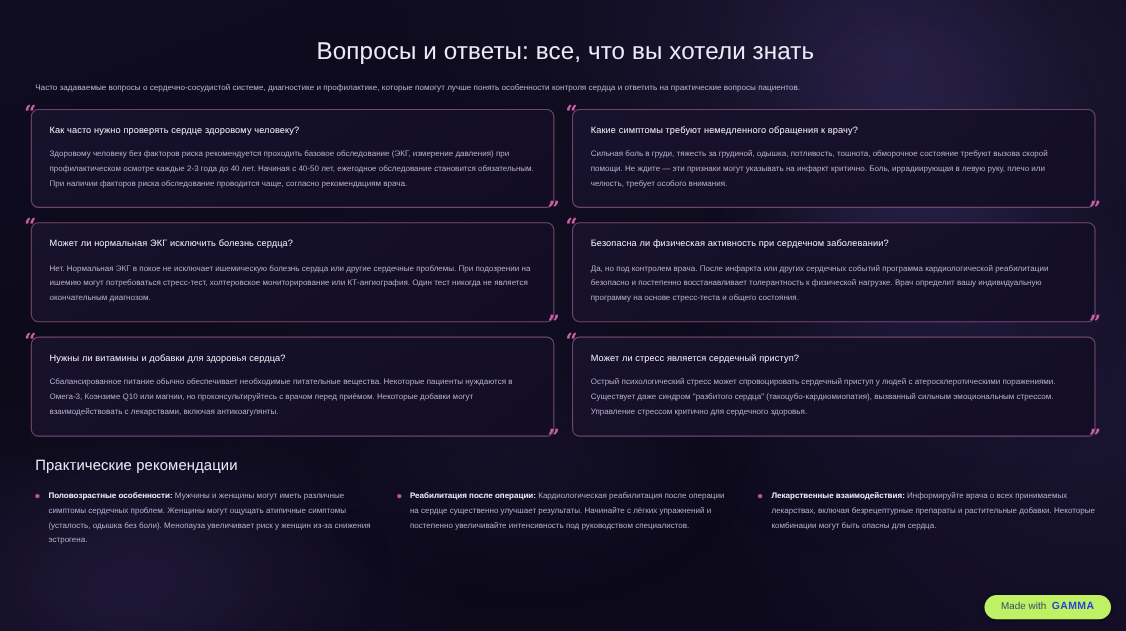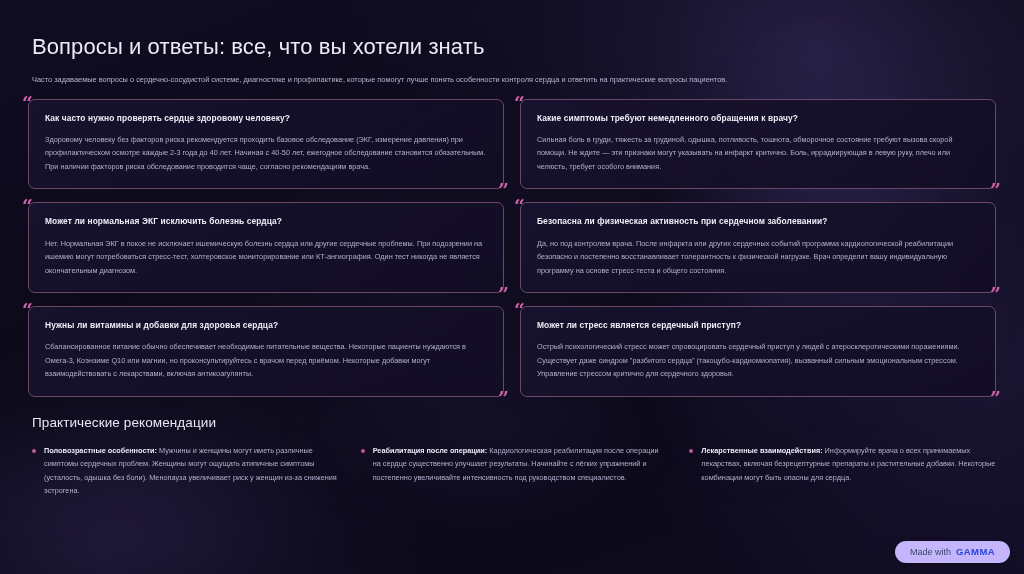--- a/index.html
+++ b/index.html
@@ -75,20 +75,21 @@
     flex-direction: column;
   }
 
   .page-title {
     font-size: 22px;
     font-weight: 400;
     letter-spacing: .1px;
     color: #eceaf6;
     margin: 8px 0 0 4px;
     line-height: 1.2;
+    text-align: center;
   }
 
   .page-subtitle {
     font-size: 7.4px;
     line-height: 1.5;
     color: #b9b4cf;
     margin: 14px 0 0 4px;
     max-width: 980px;
     font-weight: 400;
   }
@@ -125,21 +126,21 @@
     top: -6px;
     left: -7px;
   }
   .quote-close {
     bottom: -12px;
     right: -6px;
   }
 
   .faq-q {
     font-size: 8.4px;
-    font-weight: 700;
+    font-weight: 400;
     color: #f0eef8;
     margin: 0 0 9px 0;
     line-height: 1.35;
     letter-spacing: .1px;
   }
   .faq-a {
     font-size: 7.3px;
     font-weight: 400;
     color: #b4afcb;
     line-height: 1.85;
@@ -186,21 +187,21 @@
     color: #eceaf6;
     font-weight: 700;
   }
 
   
   .gamma-badge {
     position: absolute;
     z-index: 5;
     right: 14px;
     bottom: 11px;
-    background: #c4b5fd;
+    background: #bef264;
     border-radius: 999px;
     padding: 5px 15px 6px 15px;
     display: flex;
     align-items: baseline;
     gap: 5px;
     box-shadow: 0 1px 5px rgba(0,0,0,0.35);
   }
   .gamma-made {
     font-size: 9px;
     color: #3c4668;

